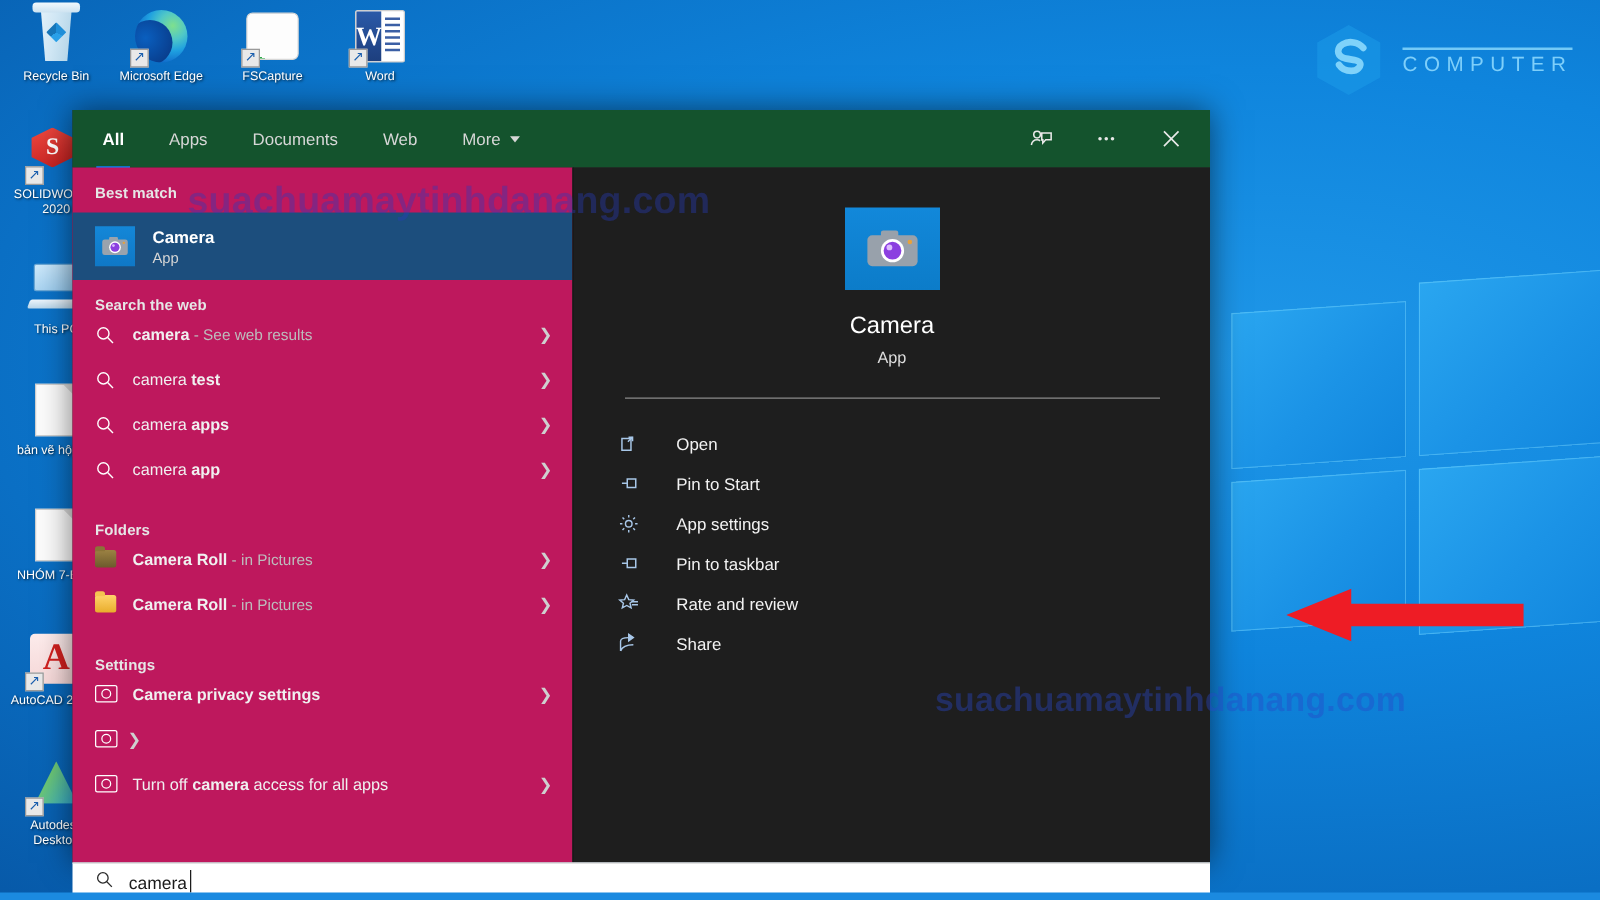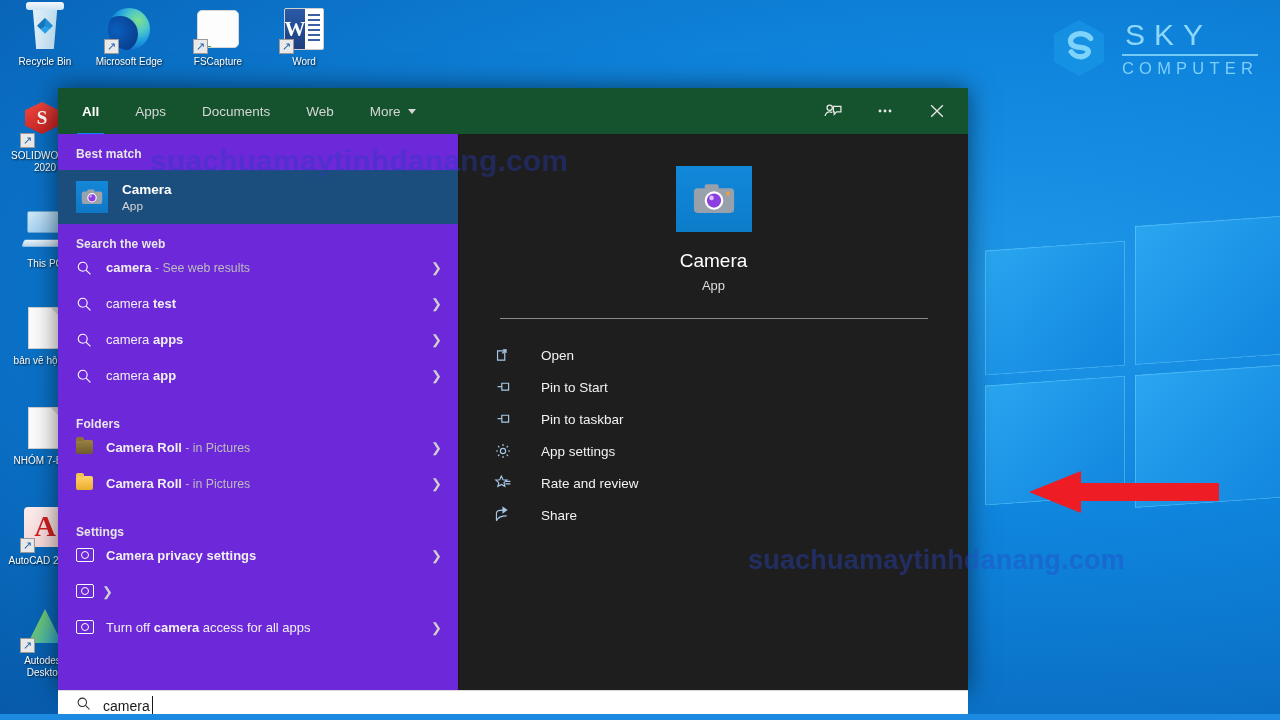--- a/index.html
+++ b/index.html
@@ -235,21 +235,21 @@
   }
   .hdr-btn {
     width: 34px; height: 32px; display: flex; align-items: center;
     justify-content: center; color: #e8e8e8;
   }
 
   #flyout-body { flex: 1; display: flex; min-height: 0; }
 
   
   #results {
-    width: 400px; flex: 0 0 400px; background: #6d28d9;
+    width: 400px; flex: 0 0 400px; background: #be185d;
     overflow: hidden; position: relative;
   }
   .section-title {
     font-size: 12px; font-weight: bold; color: #e6e6e6;
     padding: 13px 0 9px 18px; letter-spacing: .1px;
   }
   .row {
     display: flex; align-items: flex-start; height: 36px;
     padding: 0 10px 0 18px; position: relative;
   }
@@ -380,21 +380,20 @@
     <div class="win-pane wp-bl"></div>
     <div class="win-pane wp-br"></div>
   </div>
 
   <div id="sky-logo">
     <svg class="mark" viewBox="0 0 64 64">
       <path d="M32 3 58 17.5v29L32 61 6 46.5v-29Z" fill="#1b9ae8" opacity=".55"></path>
       <path d="M44 22c-4-5-12-6-17-3-5 3-5 9 0 11 4 2 12 1 14 4 2 3-2 7-7 7-4 0-8-2-10-5" fill="none" stroke="#7fd2fa" stroke-width="5.5" stroke-linecap="round"></path>
     </svg>
     <div class="wordmark">
-      <div class="sky">SKY</div>
       <div class="rule"></div>
       <div class="computer">COMPUTER</div>
     </div>
   </div>
 
   <div class="dicon" style="left:6px; top:6px;">
     <div class="glyph">
       <div class="ic-recycle"></div>
         <div class="ic-recycle-lid"></div>
     </div>
@@ -702,36 +701,36 @@
             <svg width="17" height="17" viewBox="0 0 20 20" fill="none" stroke="#a8c7e8" stroke-width="1.4">
               <path d="M8 5h8v8H8z"></path>
                 <path d="M8 9H3"></path>
             </svg>
           </span>
           <span class="al">Pin to Start</span>
         </div>
 
         <div class="act">
           <span class="ai">
+            <svg width="18" height="18" viewBox="0 0 22 22" fill="none" stroke="#a8c7e8" stroke-width="1.4">
+              <circle cx="11" cy="11" r="3.2"></circle>
+              <path d="M11 2.4v2.4M11 17.2v2.4M2.4 11h2.4M17.2 11h2.4M4.9 4.9l1.7 1.7M15.4 15.4l1.7 1.7M17.1 4.9l-1.7 1.7M6.6 15.4l-1.7 1.7"></path>
+            </svg>
+          </span>
+          <span class="al">App settings</span>
+        </div>
+
+        <div class="act">
+          <span class="ai">
             <svg width="17" height="17" viewBox="0 0 20 20" fill="none" stroke="#a8c7e8" stroke-width="1.4">
               <path d="M8 5h8v8H8z"></path>
                 <path d="M8 9H3"></path>
             </svg>
           </span>
           <span class="al">Pin to taskbar</span>
-        </div>
-
-        <div class="act">
-          <span class="ai">
-            <svg width="18" height="18" viewBox="0 0 22 22" fill="none" stroke="#a8c7e8" stroke-width="1.4">
-              <circle cx="11" cy="11" r="3.2"></circle>
-              <path d="M11 2.4v2.4M11 17.2v2.4M2.4 11h2.4M17.2 11h2.4M4.9 4.9l1.7 1.7M15.4 15.4l1.7 1.7M17.1 4.9l-1.7 1.7M6.6 15.4l-1.7 1.7"></path>
-            </svg>
-          </span>
-          <span class="al">App settings</span>
         </div>
 
         <div class="act">
           <span class="ai">
             <svg width="18" height="18" viewBox="0 0 22 22" fill="none" stroke="#a8c7e8" stroke-width="1.4">
               <path d="M9 2.5 11 7l4.8.4-3.6 3.1 1.1 4.6L9 12.7 4.7 15.1l1.1-4.6L2.2 7.4 7 7z"></path>
               <path d="M14 9h6M14 12h6"></path>
             </svg>
           </span>
           <span class="al">Rate and review</span>

